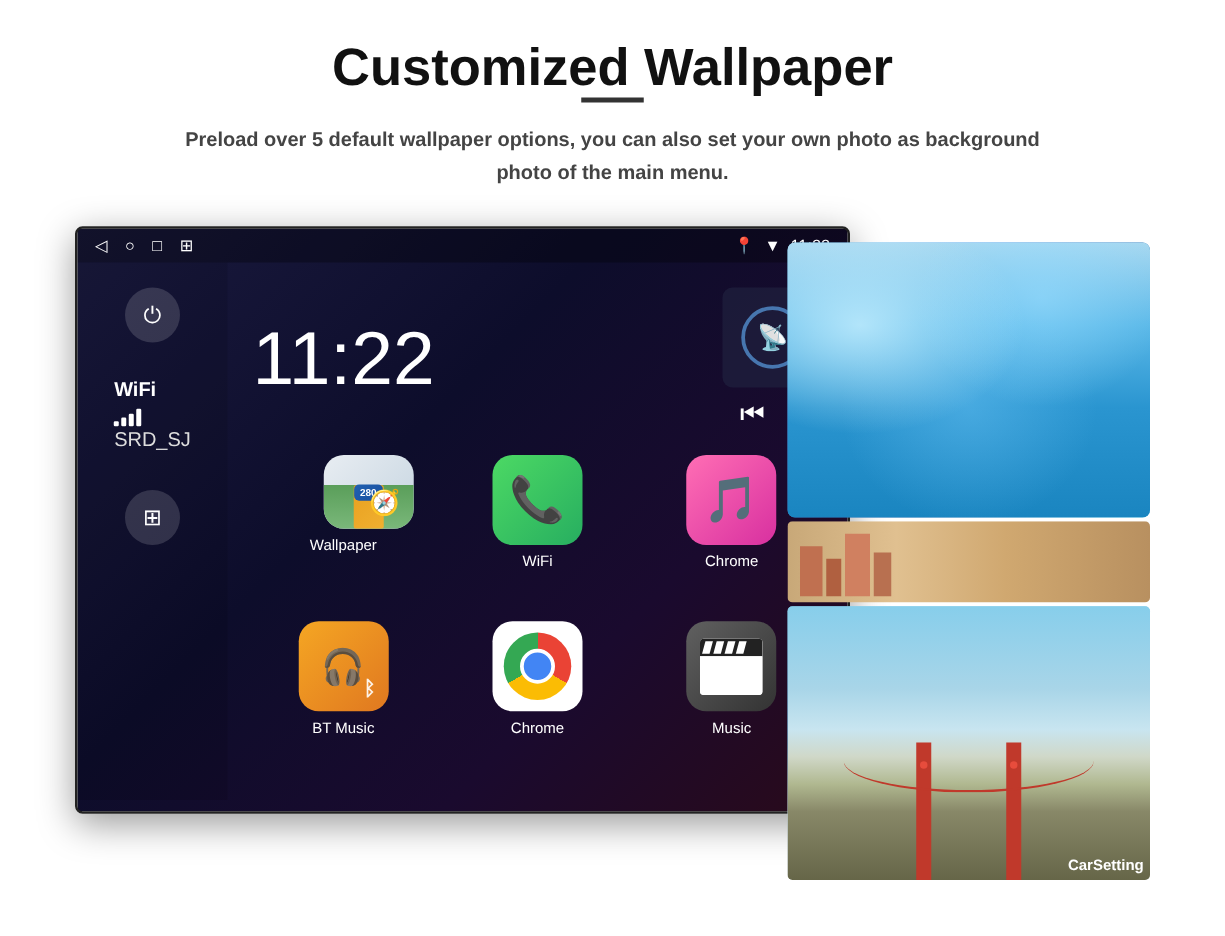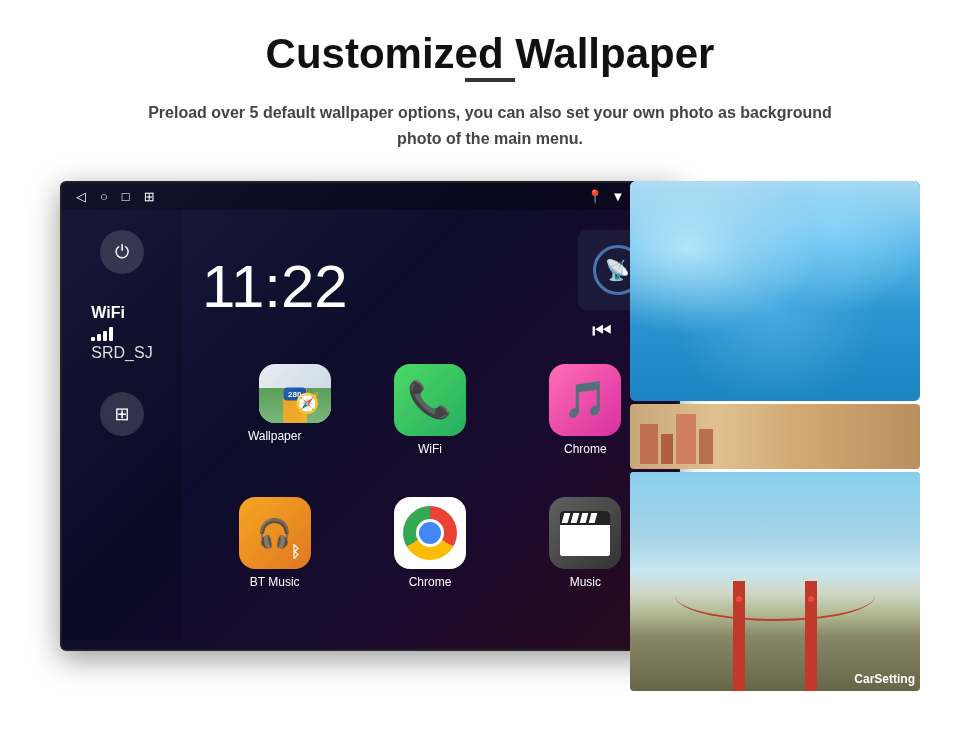--- a/index.html
+++ b/index.html
@@ -278,21 +278,21 @@
       height: 28px;
       border-radius: 50%;
       background: #4285f4;
       border: 3px solid #fff;
     }
 
     
     .wallpaper-panels {
       position: absolute;
       right: 0;
-      top: 0;
+      top: 13px;
       width: 290px;
       height: 510px;
       display: flex;
       flex-direction: column;
       gap: 3px;
     }
 
     .wallpaper-panel-top {
       flex: 1;
       border-radius: 6px;

